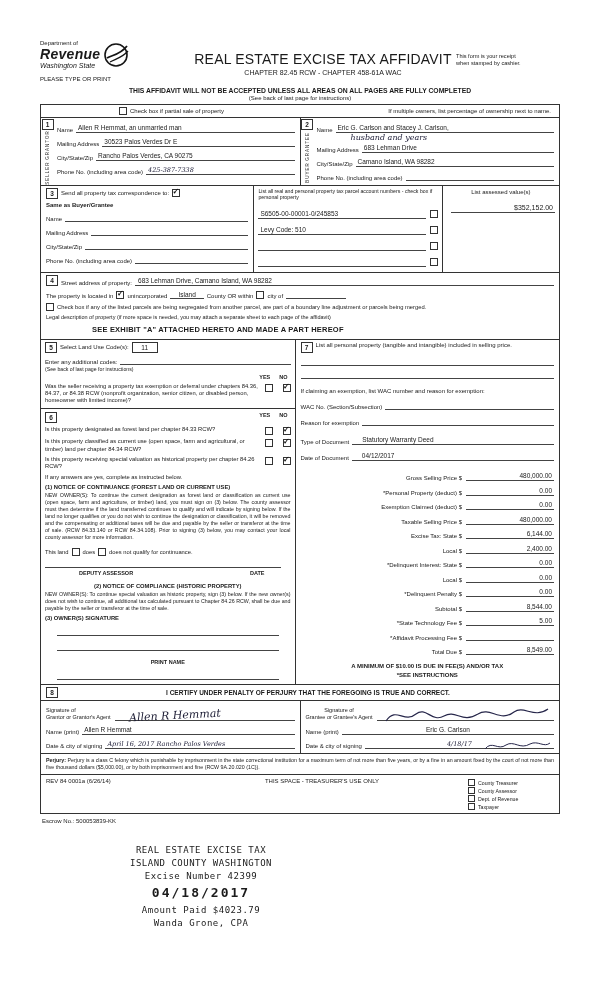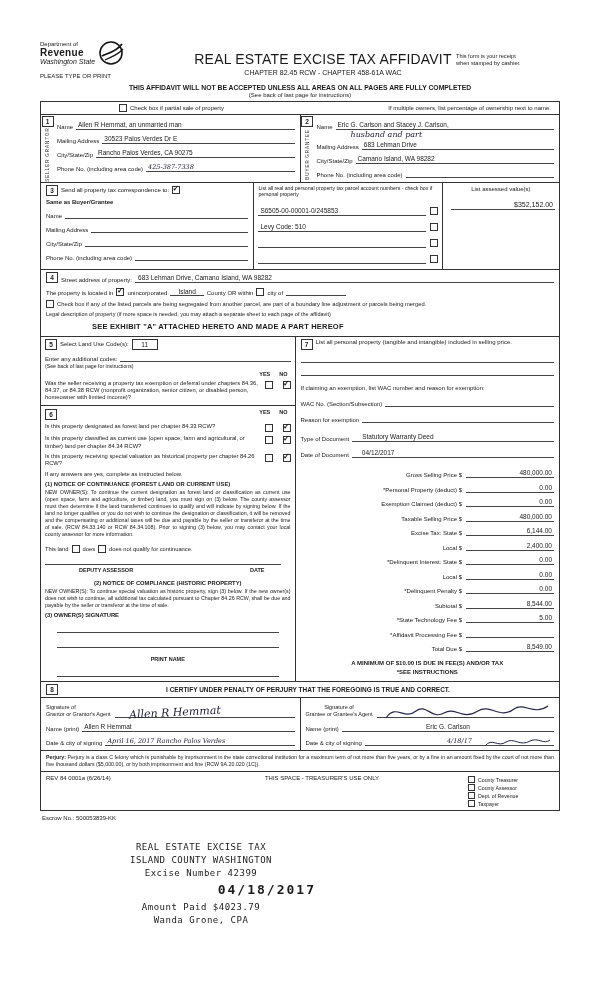--- a/index.html
+++ b/index.html
@@ -5,21 +5,21 @@
   html,body{margin:0;padding:0;}
   body{width:600px;height:988px;background:#ffffff;overflow:hidden;position:relative;
        font-family:"Liberation Sans",sans-serif;color:#1a1a1a;}
   .page{position:absolute;left:40px;top:40px;width:520px;}
 
   
   .hdr{display:flex;}
   .hdr-left{width:150px;}
   .dept-wrap{display:flex;align-items:center;gap:3px;}
   .dept-small{font-size:6px;}
-  .dept-big{font-size:10px;font-weight:bold;letter-spacing:.3px;}
+  .dept-big{font-size:14px;font-weight:bold;font-style:italic;letter-spacing:.3px;}
   .dept-sub{font-size:7px;font-style:italic;}
   .logo{flex:none;}
   .type-print{font-size:6px;margin-top:7px;}
   .hdr-center{flex:1;text-align:center;padding-top:11px;}
   .title{font-size:14px;font-weight:normal;letter-spacing:.2px;}
   .chapter{font-size:7px;margin-top:2px;}
   .hdr-right{width:104px;font-size:5.6px;padding-top:13px;line-height:1.3;}
   .warning{text-align:center;font-size:6.8px;font-weight:bold;margin-top:5px;}
   .warning-sub{text-align:center;font-size:6px;margin:1px 0 3px 0;}
 
@@ -137,21 +137,21 @@
   .footrow{display:flex;align-items:flex-start;padding:3px 5px;}
   .rev{width:130px;font-size:6px;}
   .tspace{flex:1;text-align:center;font-size:6px;}
   .copies{width:86px;font-size:5.2px;}
   .copies .citem{display:flex;align-items:center;gap:3px;margin-top:1px;}
   .escrow{font-size:6px;margin-top:4px;padding-left:2px;}
 
   
   .stamp{margin:20px 0 0 46px;width:230px;text-align:center;font-family:"DejaVu Sans Mono",monospace;
          font-size:9px;letter-spacing:.5px;color:#1b1b1b;line-height:1.4;}
-  .stamp-date{font-size:13px;font-weight:bold;letter-spacing:2px;margin:2px 0;text-align:right;}
+  .stamp-date{font-size:13px;font-weight:bold;letter-spacing:2px;margin:2px 0;}
 </style>
 </head>
 <body>
 
 <div class="page">
 
   <div class="hdr">
     <div class="hdr-left">
       <div class="dept-wrap">
         <div>
@@ -223,21 +223,21 @@
           <div class="vlabel">
             <span>BUYER</span>
             <span>GRANTEE</span>
           </div>
         </div>
         <div class="party-fields">
           <div class="field">
               <span class="lab">Name</span>
               <span class="val">Eric G. Carlson and Stacey J. Carlson,</span>
             </div>
-          <div class="hand hand-sub">husband and part</div>
+          <div class="hand hand-sub">husband and years</div>
           <div class="field">
               <span class="lab">Mailing Address</span>
               <span class="val">683 Lehman Drive</span>
             </div>
           <div class="field">
               <span class="lab">City/State/Zip</span>
               <span class="val">Camano Island, WA 98282</span>
             </div>
           <div class="field">
               <span class="lab">Phone No. (including area code)</span>

